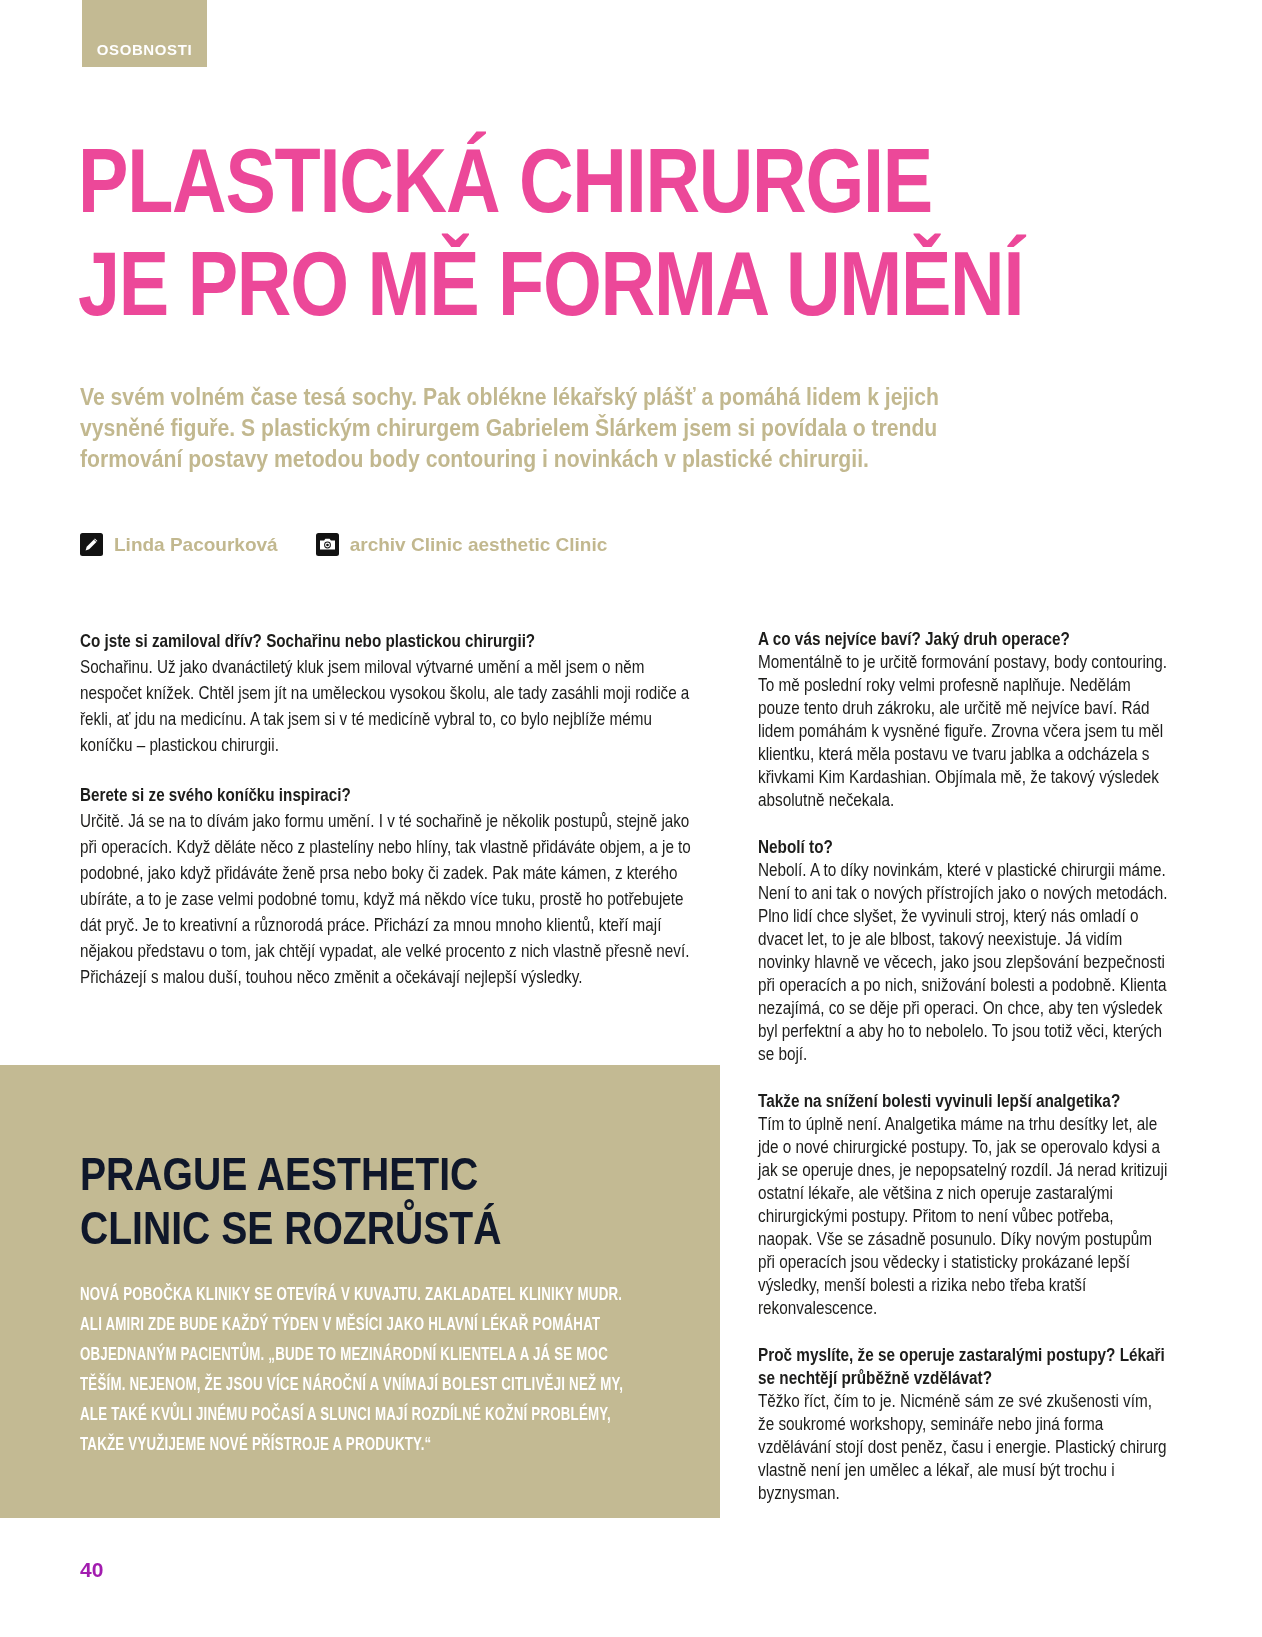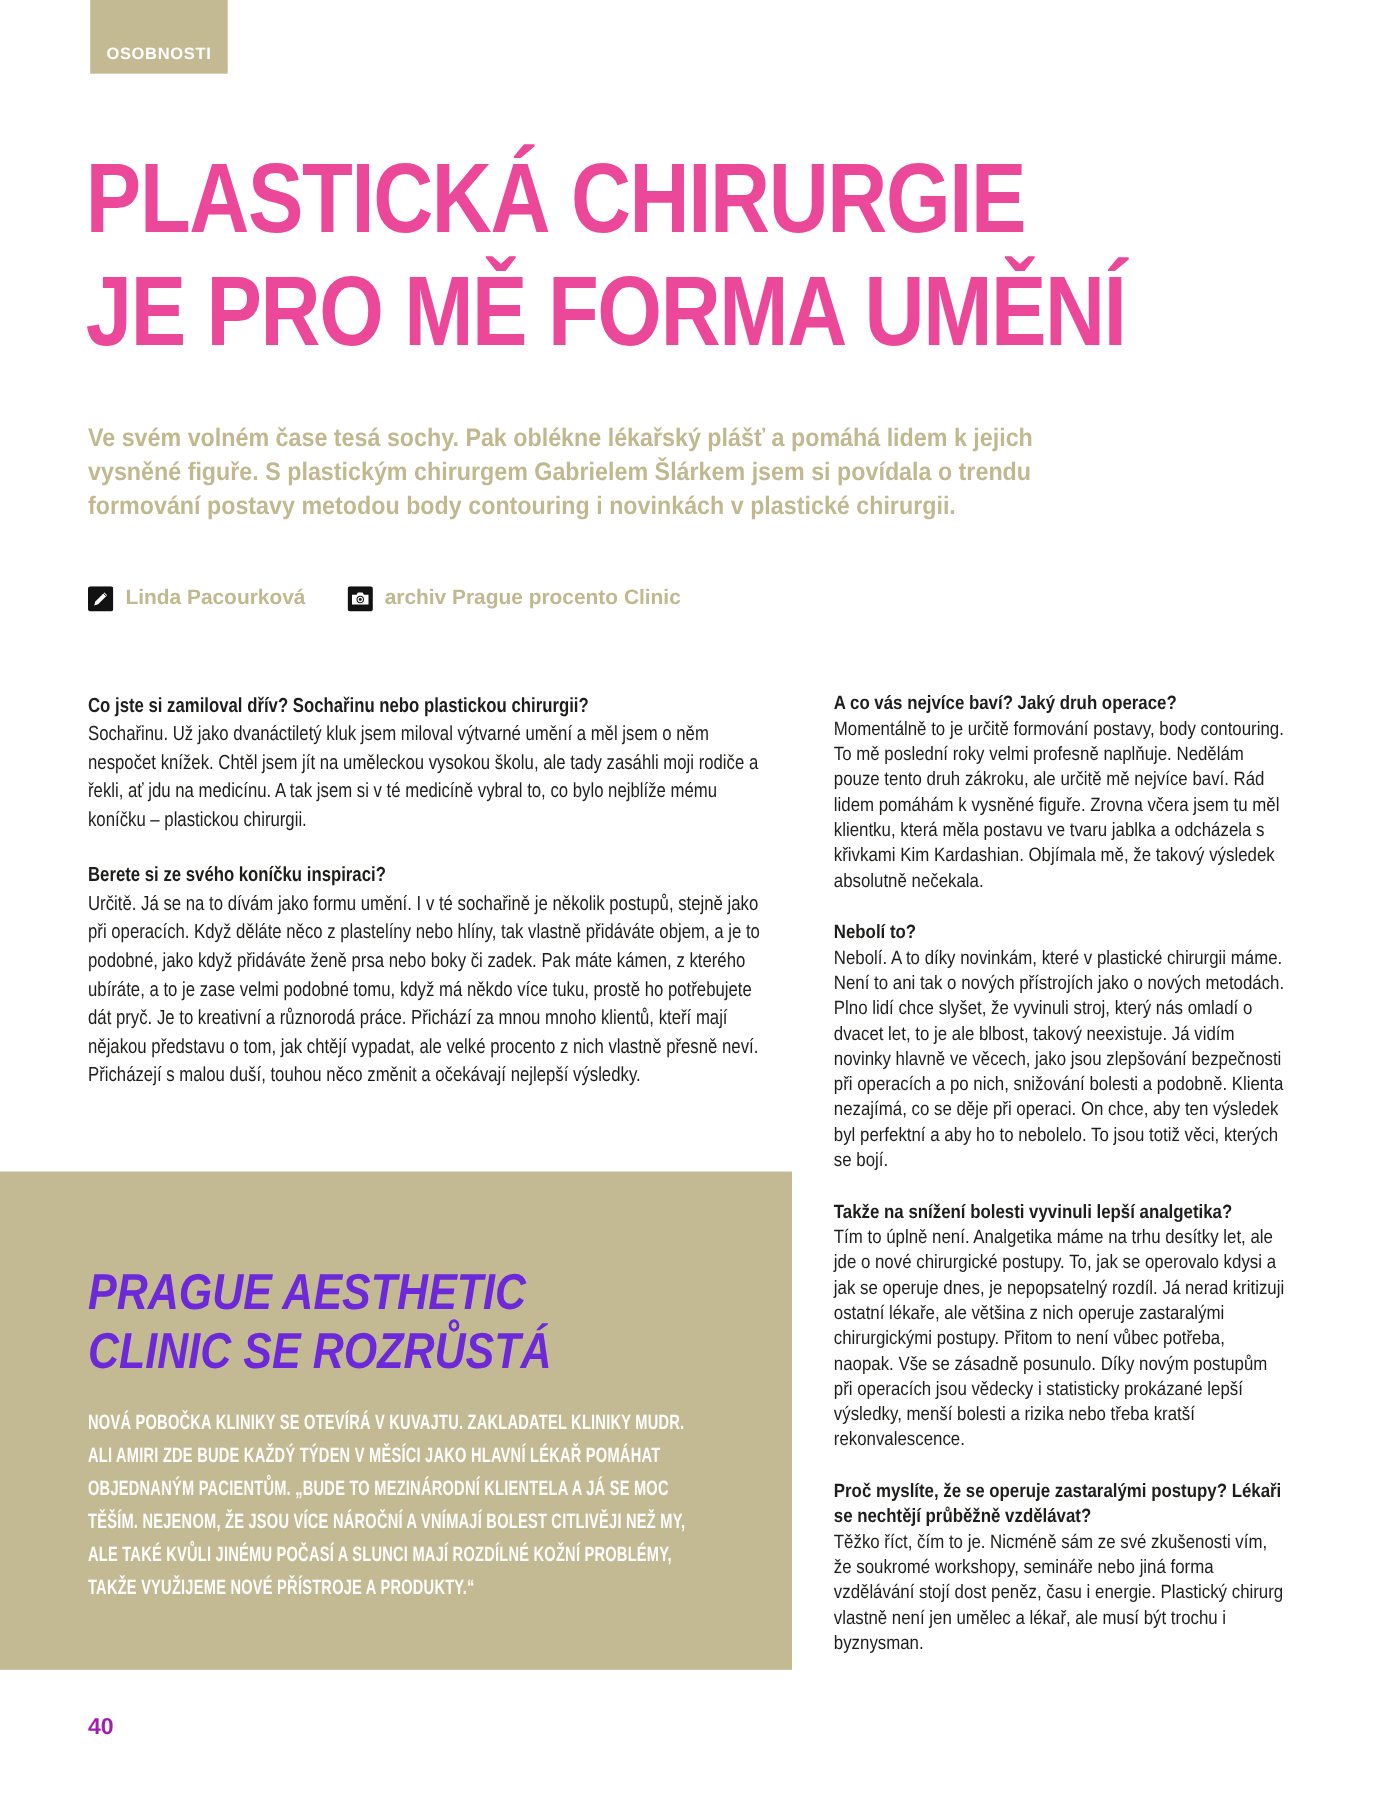--- a/index.html
+++ b/index.html
@@ -18,37 +18,37 @@
   .headline .line{
     display:block;font-size:90px;line-height:103px;letter-spacing:-1.5px;
     transform:scaleX(.84);transform-origin:0 0;white-space:nowrap;
   }
   .intro{
     position:absolute;left:80px;top:382px;width:990px;margin:0;
     font-size:23px;font-weight:bold;line-height:31px;color:#c2b88f;
     transform:scaleX(.92);transform-origin:0 0;
   }
   .byline{
-    position:absolute;left:80px;top:533px;display:flex;align-items:flex-start;
+    position:absolute;left:80px;top:533px;display:flex;align-items:center;
     font-size:19px;font-weight:bold;color:#c2b88f;
   }
   .icon-box{width:23px;height:23px;margin-right:11px;flex:none;}
   .icon-box svg{display:block;}
   .byline .photo-icon{margin-left:38px;}
   .col{position:absolute;top:628px;}
   .col-left{left:80px;width:760px;font-size:18.5px;line-height:26px;transform:scaleX(.823);transform-origin:0 0;}
   .col-right{left:758px;width:470px;font-size:17.5px;line-height:23px;transform:scaleX(.875);transform-origin:0 0;}
   .qa{margin:0 0 24px 0;}
   .qa p{margin:0;}
   .qa .q{font-weight:bold;}
   .promo{
     position:absolute;left:0;top:1065px;width:720px;height:453px;
     background:#c3ba93;box-sizing:border-box;padding:82px 0 0 80px;
   }
-  .promo-heading{margin:0;color:#6d28d9;font-weight:bold;font-style:italic;}
+  .promo-heading{margin:0;color:#0f172a;font-weight:bold;}
   .promo-heading .line{
     display:block;font-size:46px;line-height:54px;
     transform:scaleX(.85);transform-origin:0 0;white-space:nowrap;
   }
   .promo-body{
     margin:24px 0 0 0;width:800px;color:#ffffff;font-weight:bold;
     font-size:19px;line-height:30px;letter-spacing:.3px;
     transform:scaleX(.70);transform-origin:0 0;
   }
   .page-number{position:absolute;left:80px;top:1558px;font-size:21px;font-weight:bold;color:#a21caf;}
@@ -77,21 +77,21 @@
     </span>
     <span class="byline-text">Linda Pacourková</span>
     <span class="icon-box photo-icon">
       <svg width="23" height="23" viewBox="0 0 23 23" aria-hidden="true">
         <rect width="23" height="23" rx="2.5" fill="#121212"></rect>
         <path d="M4 7.6h4.1l1.3-1.9h4.2l1.3 1.9H19v8.9H4z" fill="#ffffff"></path>
         <circle cx="11.5" cy="12" r="3.4" fill="#121212"></circle>
         <circle cx="11.5" cy="12" r="1.9" fill="none" stroke="#ffffff" stroke-width="1.1"></circle>
       </svg>
     </span>
-    <span class="byline-text">archiv Prague procento Clinic</span>
+    <span class="byline-text">archiv Clinic aesthetic Clinic</span>
   </div>
 
   <div class="col col-left">
     <div class="qa">
       <p class="q">Co jste si zamiloval dřív? Sochařinu nebo plastickou chirurgii?</p>
       <p class="a">Sochařinu. Už jako dvanáctiletý kluk jsem miloval výtvarné umění a měl jsem o něm nespočet knížek. Chtěl jsem jít na uměleckou vysokou školu, ale tady zasáhli moji rodiče a řekli, ať jdu na medicínu. A tak jsem si v té medicíně vybral to, co bylo nejblíže mému koníčku – plastickou chirurgii.</p>
     </div>
     <div class="qa">
       <p class="q">Berete si ze svého koníčku inspiraci?</p>
       <p class="a">Určitě. Já se na to dívám jako formu umění. I v té sochařině je několik postupů, stejně jako při operacích. Když děláte něco z plastelíny nebo hlíny, tak vlastně přidáváte objem, a je to podobné, jako když přidáváte ženě prsa nebo boky či zadek. Pak máte kámen, z kterého ubíráte, a to je zase velmi podobné tomu, když má někdo více tuku, prostě ho potřebujete dát pryč. Je to kreativní a různorodá práce. Přichází za mnou mnoho klientů, kteří mají nějakou představu o tom, jak chtějí vypadat, ale velké procento z nich vlastně přesně neví. Přicházejí s malou duší, touhou něco změnit a očekávají nejlepší výsledky.</p>

